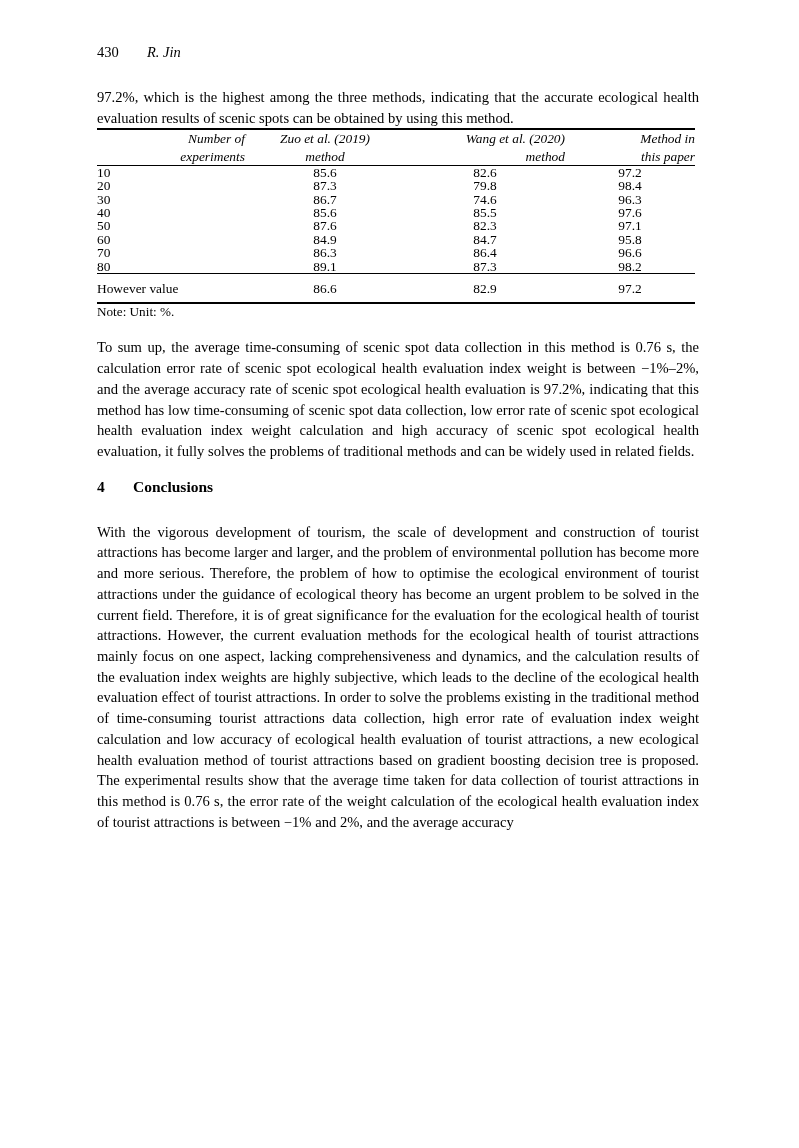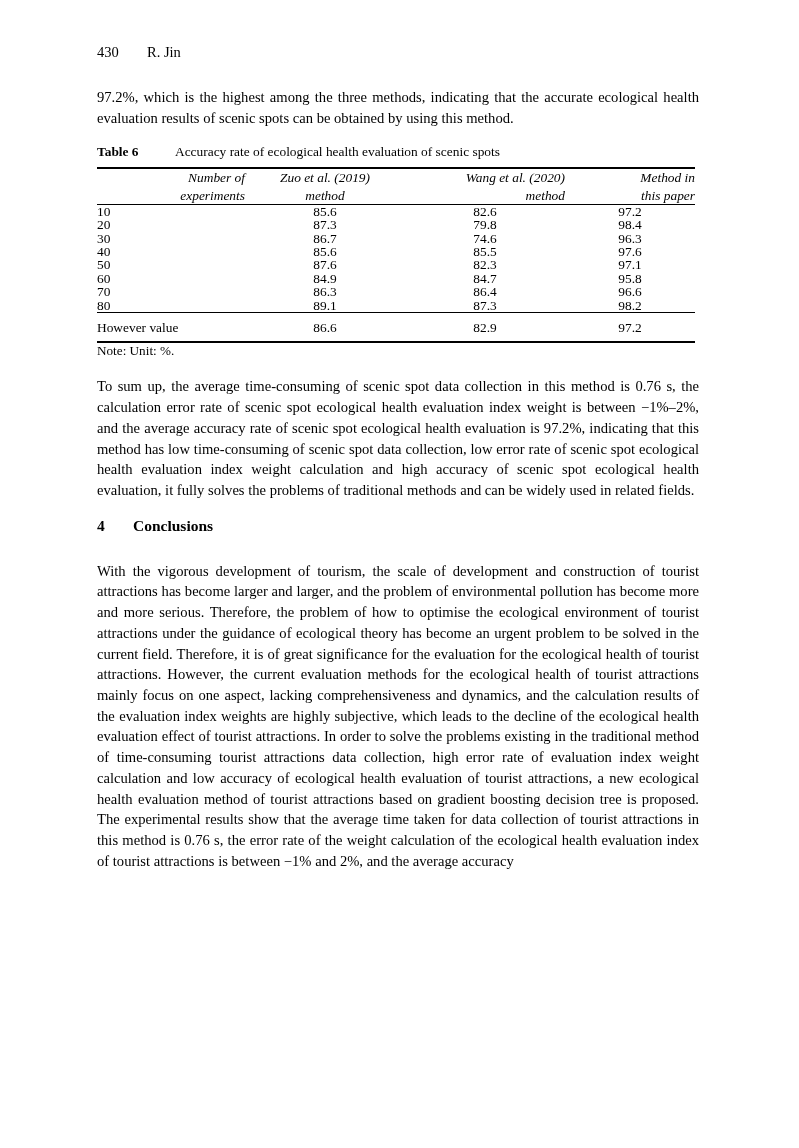--- a/index.html
+++ b/index.html
@@ -31,20 +31,21 @@
     font-family: "Liberation Serif", serif;
     font-size: 14.5px;
     margin-bottom: 26px;
     white-space: nowrap;
   }
   .header-pageno {
     display: inline-block;
     width: 50px;
   }
   .header-author {
+    font-style: italic;
   }
   p.body-text {
     font-size: 14.6px;
     line-height: 1.42;
     text-align: justify;
     margin: 0 0 0 0;
     text-indent: 0;
     -webkit-hyphens: none;
     hyphens: none;
   }
@@ -125,23 +126,20 @@
 
 <div class="page">
   <div class="content">
 
     <div class="header-line">
       <span class="header-pageno">430</span><span class="header-author">R. Jin</span>
     </div>
 
     <p class="body-text justified">97.2%, which is the highest among the three methods, indicating that the accurate ecological health evaluation results of scenic spots can be obtained by using this method.</p>
 
-    <div class="table-caption">
-      <span class="tbl-label">Table 6</span><span>Accuracy rate of ecological health evaluation of scenic spots</span>
-    </div>
 
     <table class="data-table">
       <thead>
         <tr class="rule-top rule-bottom-none">
           <th class="col-exp rule-top">
             <div>Number of</div>
             <div>experiments</div>
           </th>
           <th class="col-a rule-top">
             <div>Zuo et al. (2019)</div>

